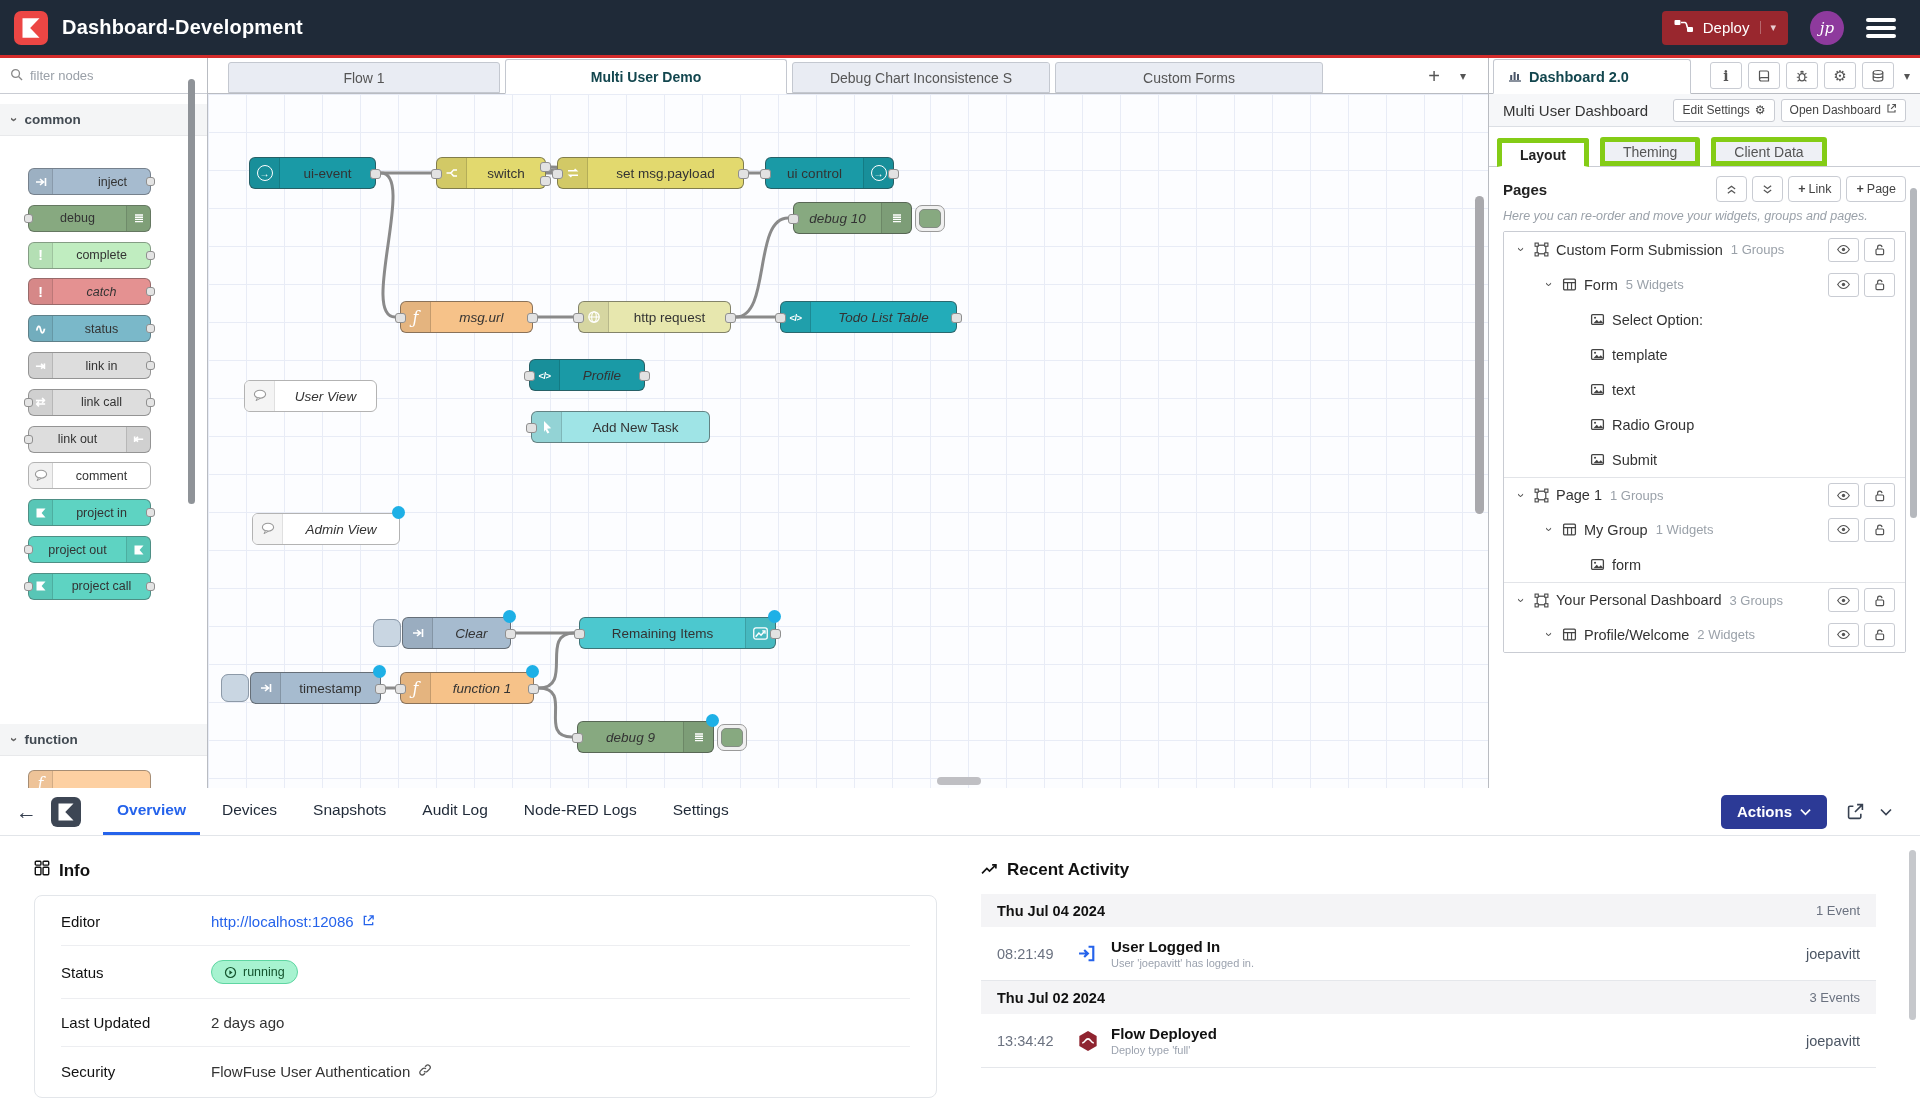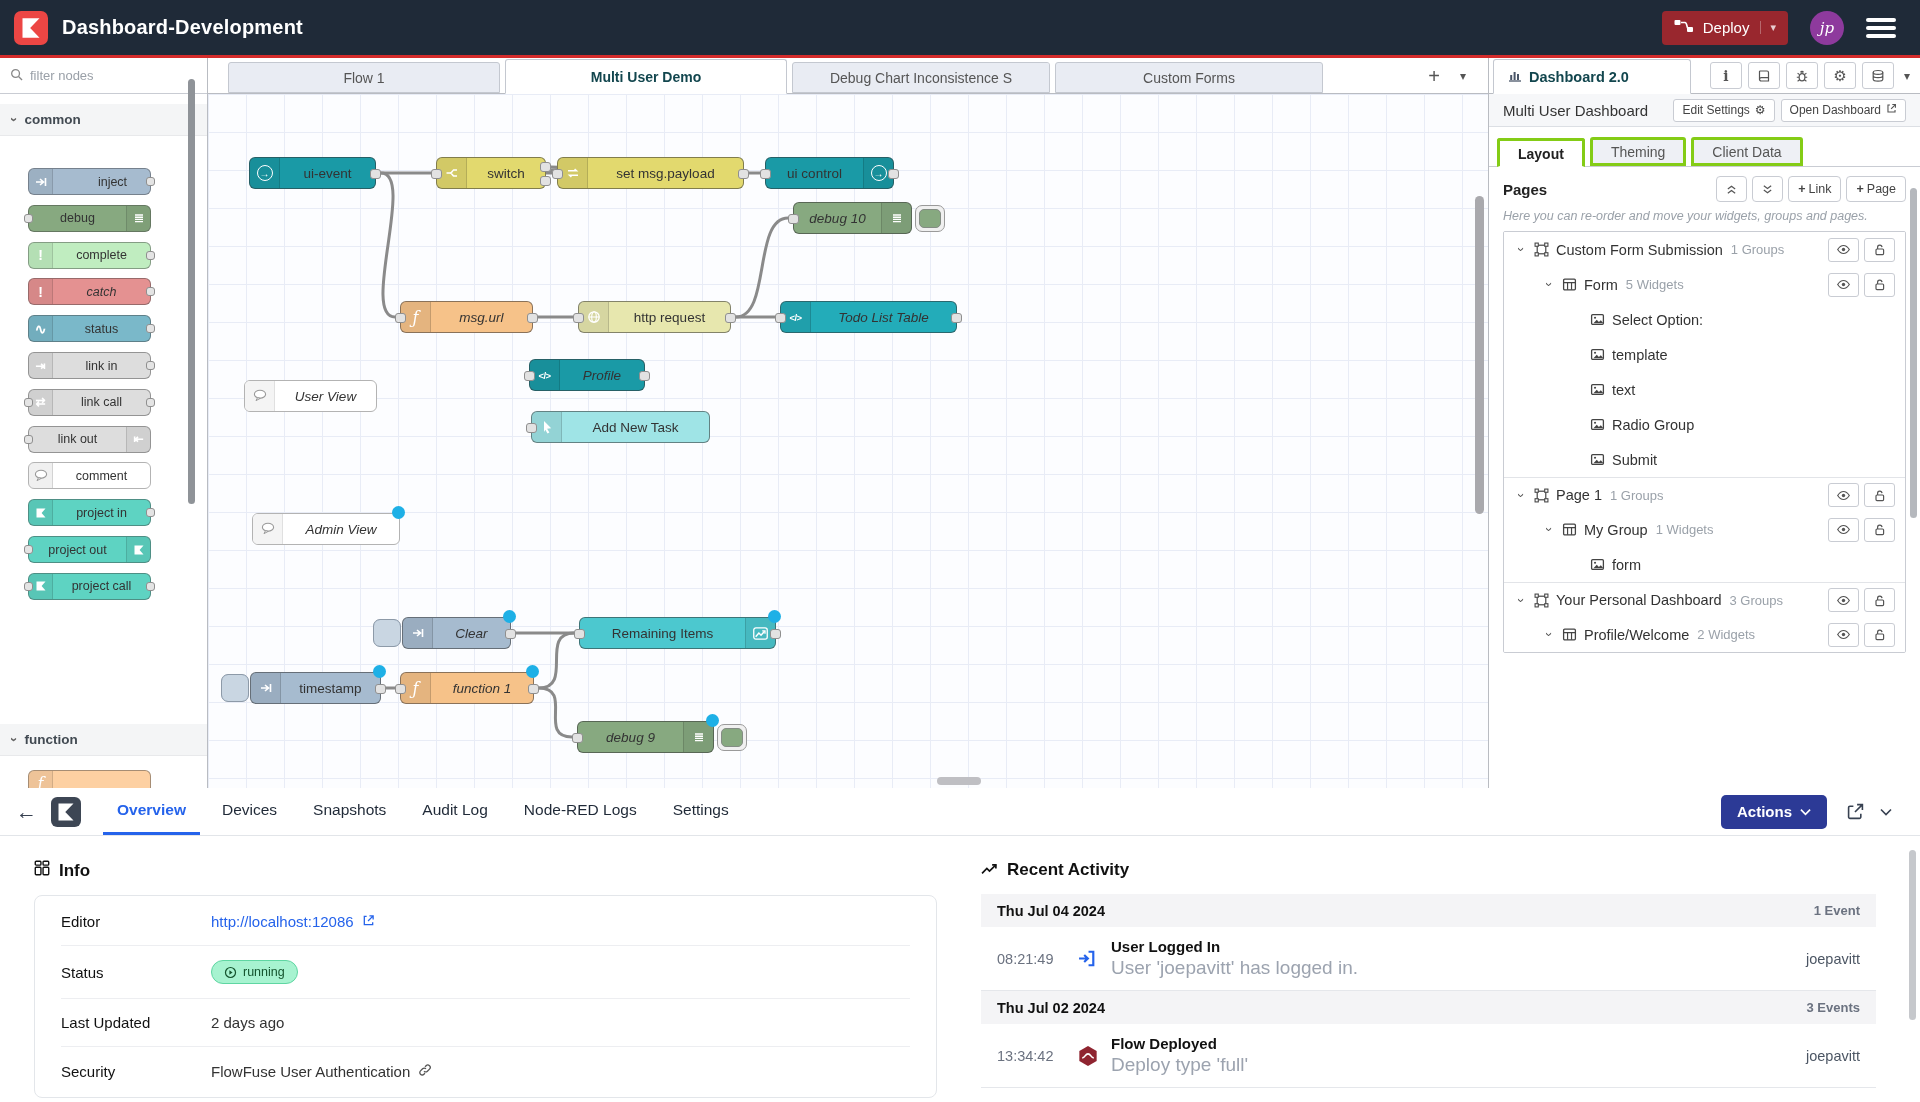--- a/index.html
+++ b/index.html
@@ -76,21 +76,21 @@
   .sb-hdr { height:36px; border-bottom:1px solid #b9bcc2; display:flex; align-items:flex-end; padding:0 10px 0 4px; flex:none; }
   .sb-tab { height:35px; margin-bottom:-1px; background:#fff; border:1px solid #c4c8d0; border-bottom:1px solid #fff; border-radius:3px 3px 0 0; display:flex; align-items:center; gap:7px; padding:0 14px; width:198px; font-size:14.5px; font-weight:700; color:var(--tab-teal,#12464e); }
   .sb-hbtns { margin-left:auto; display:flex; gap:6px; align-items:center; align-self:center; }
   .sb-hbtn { width:32px; height:27px; border:1px solid #c9ccd3; border-radius:3px; background:#fff; display:flex; align-items:center; justify-content:center; color:#555; cursor:pointer; font-size:14px; }
   .sb-hcaret { margin-left:10px; color:#555; font-size:12px; align-self:center; cursor:pointer; }
   .sb-sub { height:33px; background:#f6f7f9; border-bottom:1px solid #dcdfe4; display:flex; align-items:center; padding:0 14px; flex:none; }
   .sb-sub .nm { font-size:15px; color:#333; }
   .sb-sub .sbtns { margin-left:auto; display:flex; gap:6px; }
   .sb-sbtn { height:23px; border:1px solid #c9ccd3; border-radius:3px; background:#fff; display:flex; align-items:center; gap:5px; padding:0 8px; font-size:12px; color:#444; cursor:pointer; }
   .sb-tabs { display:flex; align-items:flex-end; padding:10px 0 0 8px; border-bottom:1px solid #c9ccd3; flex:none; }
-  .sb-t { height:29px; padding:0 18px; display:flex; align-items:center; font-size:14px; color:#555; background:#eef0f5; border:3px solid #84cc16; border-radius:3px 3px 0 0; margin-right:5px; cursor:pointer; }
+  .sb-t { height:29px; padding:0 18px; display:flex; align-items:center; font-size:14px; color:#555; background:#eef0f5; border:5px solid #84cc16; border-radius:3px 3px 0 0; margin-right:11px; cursor:pointer; }
   .sb-t.active { background:#fff; border-bottom:1px solid #fff; margin-bottom:-1px; font-weight:700; color:#222; }
   .sb-pghead { display:flex; align-items:center; padding:9px 14px 7px; flex:none; }
   .sb-pghead .pt { font-size:15px; font-weight:700; color:#222; }
   .sb-pgbtns { margin-left:auto; display:flex; gap:5px; }
   .sb-pgbtn { height:26px; min-width:30px; border:1px solid #c9ccd3; border-radius:4px; background:#fff; display:flex; align-items:center; justify-content:center; gap:3px; padding:0 9px; font-size:12.5px; color:#444; cursor:pointer; }
   .sb-help { font-size:12.5px; font-style:italic; color:#9aa1a9; padding:0 14px 8px; flex:none; }
   .sb-tree { margin:0 14px; border:1px solid #c9ccd3; border-radius:2px; overflow:hidden; flex:none; }
   .trow { height:35px; display:flex; align-items:center; background:#fff; padding-right:10px; }
   .trow.pg { border-top:1px solid #e2e4e8; }
   .trow.pg:first-child { border-top:none; }
@@ -120,27 +120,27 @@
   .sec-h { display:flex; align-items:center; gap:9px; font-size:17px; font-weight:700; color:#111; }
   .info-card { margin-top:14px; border:1px solid #e3e6ea; border-radius:8px; padding:2px 26px; background:#fff; }
   .irow { display:flex; align-items:center; padding:14px 0; border-bottom:1px solid #edeef1; min-height:48px; }
   .irow:last-child { border-bottom:none; }
   .irow .il { width:150px; flex:none; font-size:15px; color:#111; font-weight:500; }
   .irow .iv { font-size:15px; color:#333; display:flex; align-items:center; gap:8px; }
   .irow .iv a { color:var(--link-blue,#2563eb); text-decoration:none; }
   .badge { display:inline-flex; align-items:center; gap:6px; background:var(--run-bg,#a7f3d0); border:1px solid var(--run-bd,#5fd6a2); color:var(--run-tx,#14532d); border-radius:999px; padding:4px 12px; font-size:12.5px; }
   .act-list { margin-top:14px; }
   .dbar { height:33px; background:#f4f4f6; display:flex; align-items:center; padding:0 16px; font-size:14.5px; font-weight:700; color:#111; }
-  .dbar .dcount { margin-left:auto; font-weight:700; font-size:13px; color:#6b7280; }
+  .dbar .dcount { margin-left:auto; font-weight:400; font-size:13px; color:#6b7280; }
   .aev { display:flex; align-items:center; padding:11px 16px; border-bottom:1px solid #e5e7eb; background:#fff; }
   .aev .atime { width:80px; flex:none; font-size:14.5px; color:#6b7280; }
   .aev .aic { width:34px; flex:none; display:flex; }
   .aev .amain { flex:1; min-width:0; }
   .aev .at1 { font-size:15px; font-weight:600; color:#111; }
-  .aev .at2 { font-size:19px; color:#9ca3af; margin-top:2px; }
+  .aev .at2 { font-size:11px; color:#9ca3af; margin-top:2px; }
   .aev .auser { font-size:14.5px; color:#4b5563; margin-left:12px; }
   .bt-thumb { position:absolute; right:4px; top:62px; width:7px; height:170px; background:#c6c8cc; border-radius:4px; }
 </style>
 </head>
 <body>
 
 <div class="app">
 
   <header class="hdr">
     <span class="logo">

